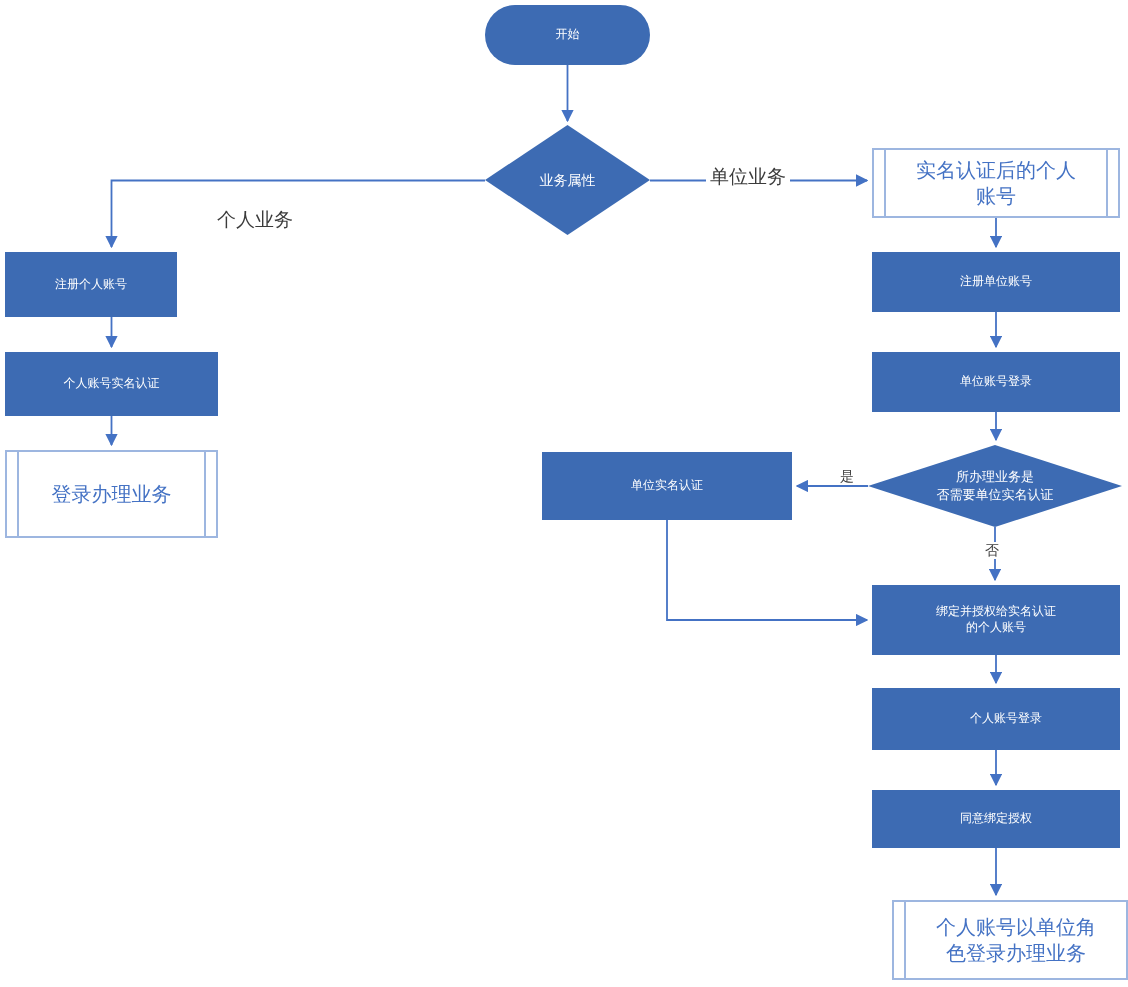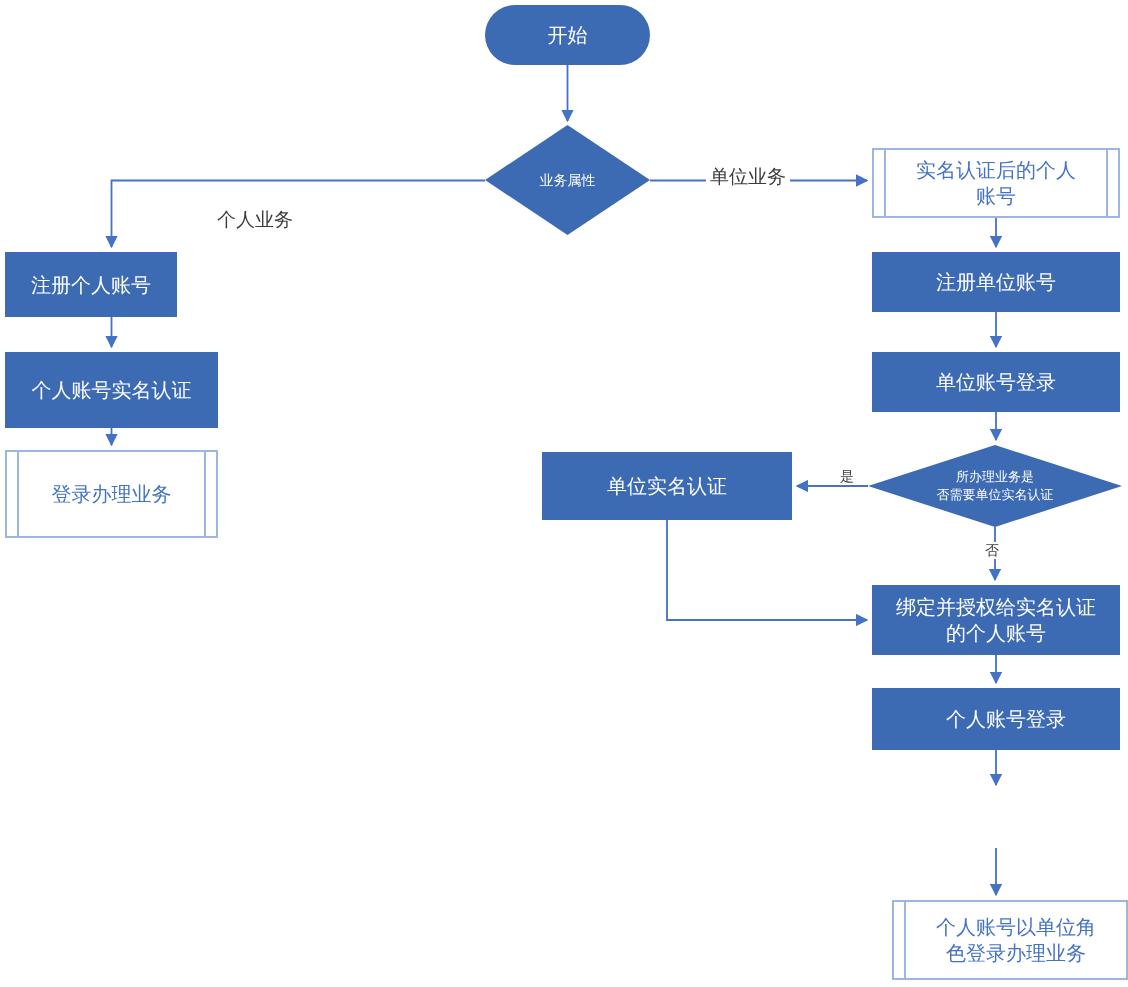--- a/index.html
+++ b/index.html
@@ -20,21 +20,21 @@
   svg.connectors { position: absolute; left: 0; top: 0; pointer-events: none; }
   svg.connectors .edge { stroke: var(--line); stroke-width: 1.8; fill: none; }
   #arrowhead path { fill: var(--line); }
 
   .node {
     position: absolute;
     display: flex; align-items: center; justify-content: center;
     text-align: center; white-space: pre-line; line-height: 1.3;
   }
   .process, .stadium {
-    background: var(--fill); color: #ffffff; font-size: 20px;
+    background: var(--fill); color: #ffffff; font-size: 12px;
   }
   .stadium { border-radius: 32px; }
   .diamond {
     background: var(--fill); color: #ffffff;
     clip-path: polygon(50% 0, 100% 50%, 50% 100%, 0 50%);
   }
   .diamond-sm { font-size: 14px; }
   .diamond-xs { font-size: 13px; line-height: 1.35; }
   .subroutine {
     background: #ffffff; border: 2px solid var(--outline);
@@ -44,21 +44,21 @@
     content: ""; position: absolute; top: 0; bottom: 0; width: 2px;
     background: var(--outline);
   }
   .subroutine::before { left: 10px; }
   .subroutine::after { right: 10px; }
 
   
   .n-start            { left: 485px; top: 5px;   width: 165px; height: 60px; }
   .n-dec-type         { left: 485px; top: 125px; width: 165px; height: 110px; }
   .n-reg-personal     { left: 5px;   top: 252px; width: 172px; height: 65px; }
-  .n-personal-real    { left: 5px;   top: 352px; width: 213px; height: 76px; }
+  .n-personal-real    { left: 5px;   top: 352px; width: 213px; height: 64px; }
   .n-login-handle     { left: 5px;   top: 450px; width: 213px; height: 88px; }
   .n-after-real       { left: 872px; top: 148px; width: 248px; height: 70px; }
   .n-reg-unit         { left: 872px; top: 252px; width: 248px; height: 60px; }
   .n-unit-login       { left: 872px; top: 352px; width: 248px; height: 60px; }
   .n-dec-need         { left: 868px; top: 445px; width: 254px; height: 82px; }
   .n-unit-real        { left: 542px; top: 452px; width: 250px; height: 68px; }
   .n-bind-auth        { left: 872px; top: 585px; width: 248px; height: 70px; }
   .n-personal-login   { left: 872px; top: 688px; width: 248px; height: 62px; padding-left: 20px; }
   .n-agree-bind       { left: 872px; top: 790px; width: 248px; height: 58px; }
   .n-as-unit-role     { left: 872px; top: 900px; width: 248px; height: 80px; margin-left: 20px; }
@@ -123,20 +123,21 @@
   <div class="node process n-unit-real">单位实名认证</div>
 
   <div class="node diamond diamond-xs n-dec-need">所办理业务是
 否需要单位实名认证</div>
 
   <div class="node process n-bind-auth">绑定并授权给实名认证
 的个人账号</div>
 
   <div class="node process n-personal-login">个人账号登录</div>
 
+  <div class="node process n-agree-bind">同意绑定授权</div>
 
   <div class="node subroutine n-as-unit-role">个人账号以单位角
 色登录办理业务</div>
 
   <span class="edge-label el-big el-personal">个人业务</span>
 
   <span class="edge-label el-big el-unit">单位业务</span>
 
   <span class="edge-label el-small el-yes">是</span>
 

